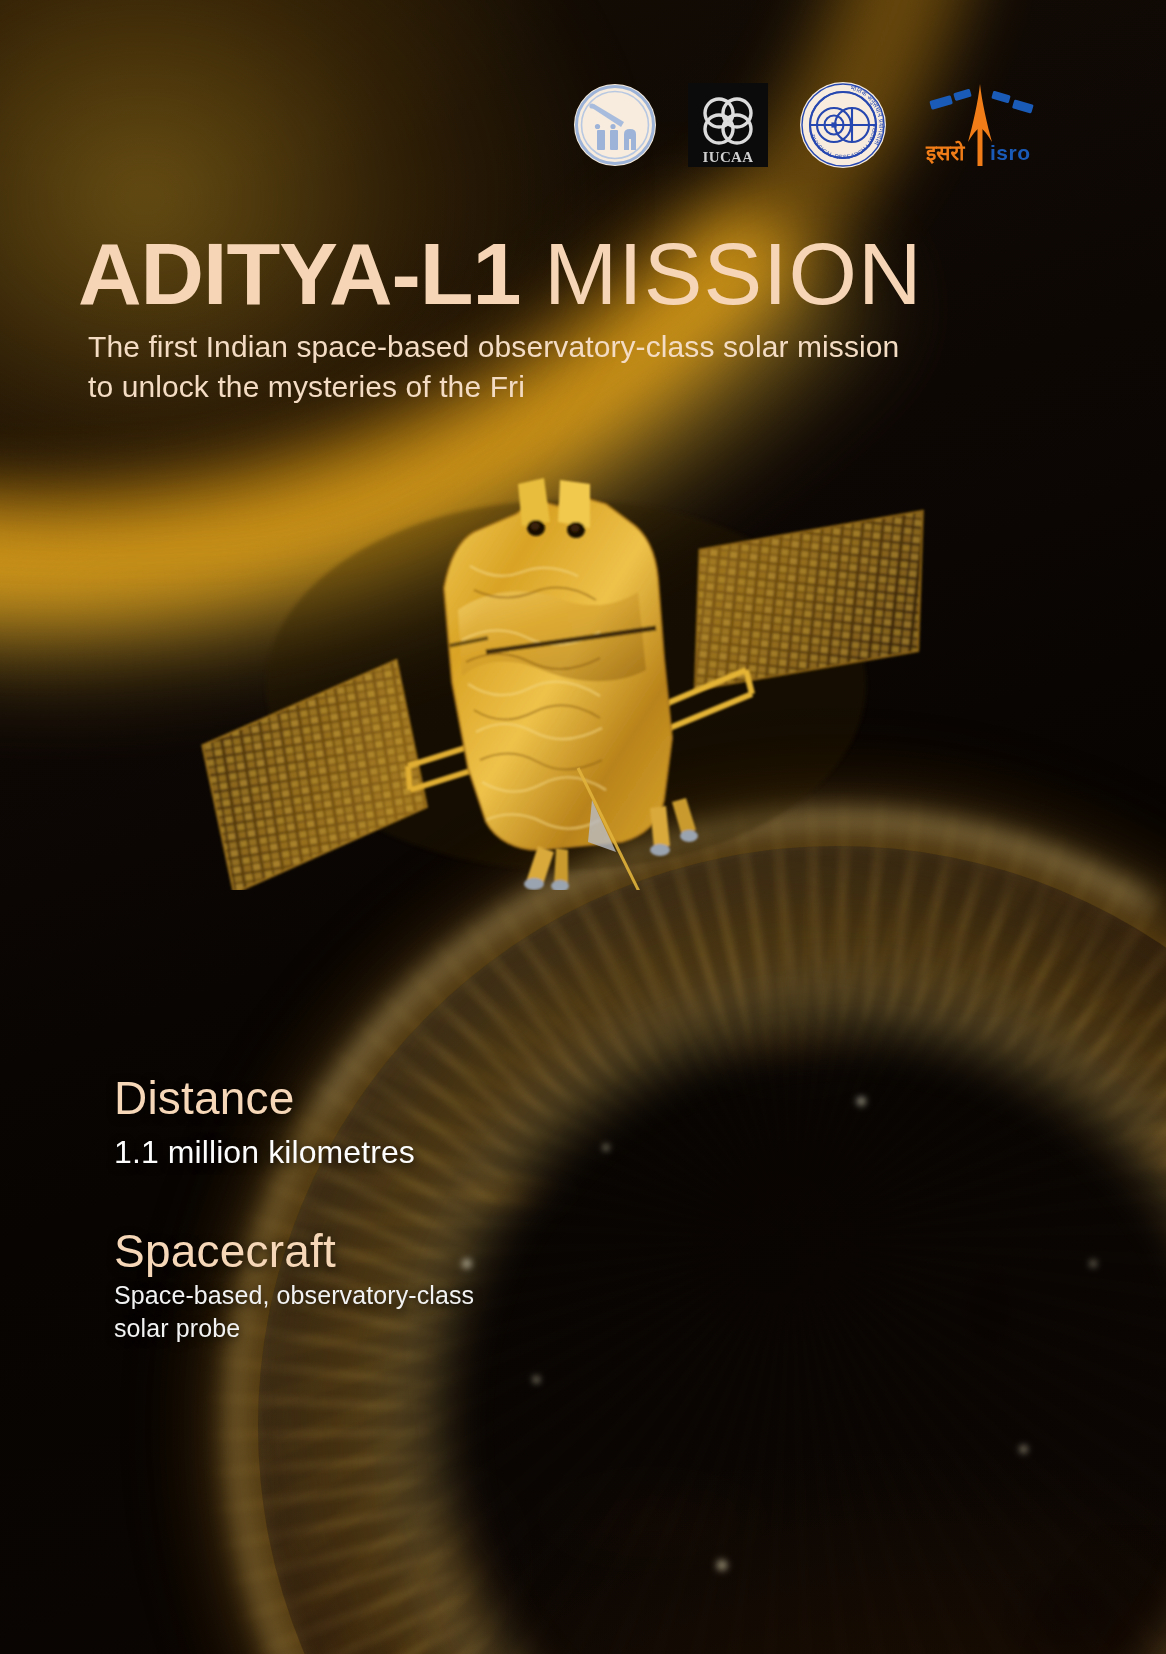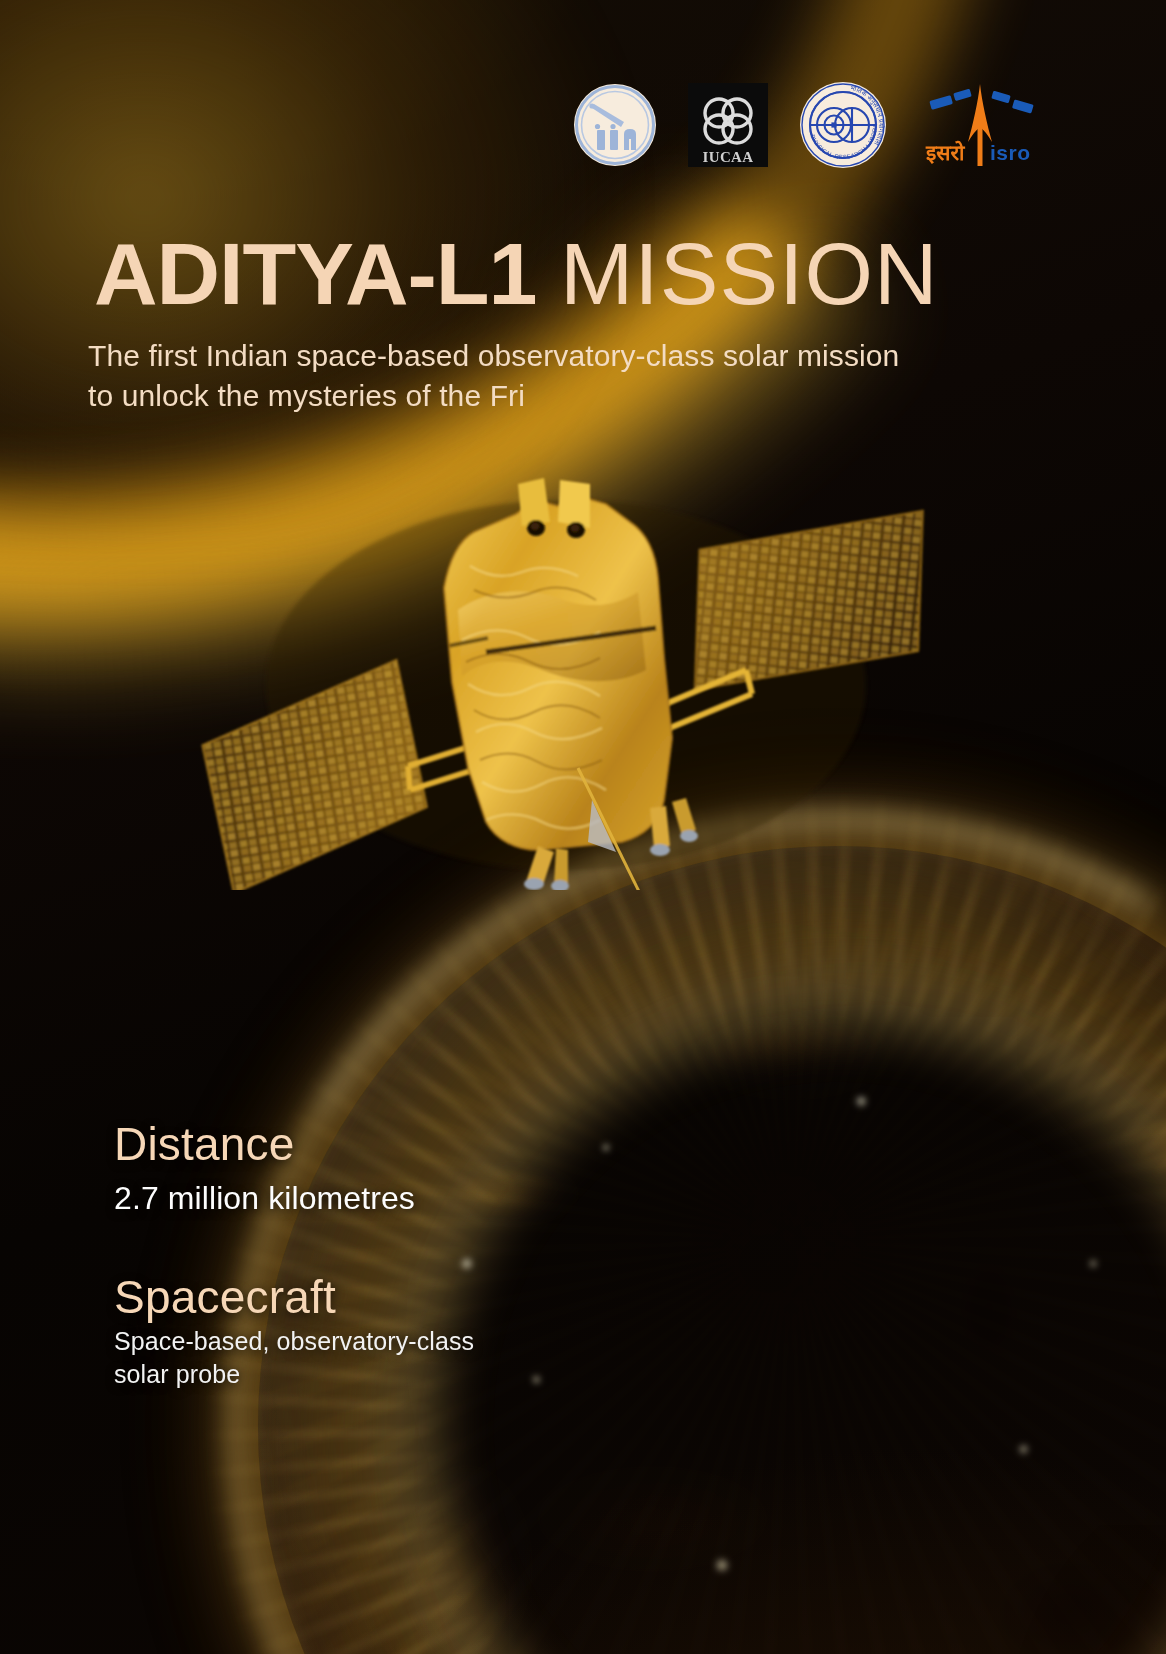--- a/index.html
+++ b/index.html
@@ -175,46 +175,46 @@
 
   
   .logo-row{
     position:absolute; right:126px; top:80px;
     display:flex; align-items:center; gap:30px;
   }
   .logo{ display:block; }
 
   
   .title{
-    position:absolute; left:94px; top:230px;
+    position:absolute; left:78px; top:230px;
     white-space:nowrap;
     font-size:88px; line-height:1;
     letter-spacing:-1px;
     color:#f5d5b5;
   }
   .title .t-bold{ font-weight:700; }
   .title .t-light{ font-weight:300; letter-spacing:1px; }
 
   .subtitle{
-    position:absolute; left:88px; top:336px;
+    position:absolute; left:88px; top:327px;
     font-size:30px; line-height:1.34;
     font-weight:400;
     color:#f3dcc3;
     letter-spacing:.1px;
   }
 
   
   .sat{
     position:absolute;
     left:186px; top:470px;
     width:760px; height:420px;
   }
 
   
-  .facts{ position:absolute; left:114px; top:1120px; width:470px; }
+  .facts{ position:absolute; left:114px; top:1074px; width:470px; }
   .fact{ margin-bottom:56px; }
   .fact:last-child{ margin-bottom:10px; }
   .fact-title{
     font-size:46px; font-weight:400; line-height:1.06;
     color:#f6d7b7; letter-spacing:.2px;
     text-shadow:0 2px 10px rgba(0,0,0,.75);
   }
   .fact-lead{
     margin-top:12px;
     font-size:32px; font-weight:400; line-height:1.12;
@@ -455,21 +455,21 @@
       <path d="M392 298 L640 800" stroke="#e0b23c" stroke-width="3" fill="none" opacity=".9"></path>
       <path d="M406 330 L430 382 L402 372 Z" fill="#b9bcc4" opacity=".8"></path>
     </g>
   </svg>
 
   <div class="facts">
 
     <div class="fact">
       <div class="fact-title">Distance</div>
       <div class="fact-lead">
-        <div>2.7 million kilometres</div>
+        <div>1.1 million kilometres</div>
       </div>
     </div>
 
     <div class="fact">
       <div class="fact-title">Spacecraft</div>
       <div class="fact-sub">
         <div>Space-based, observatory-class</div>
         <div>solar probe</div>
       </div>
     </div>

